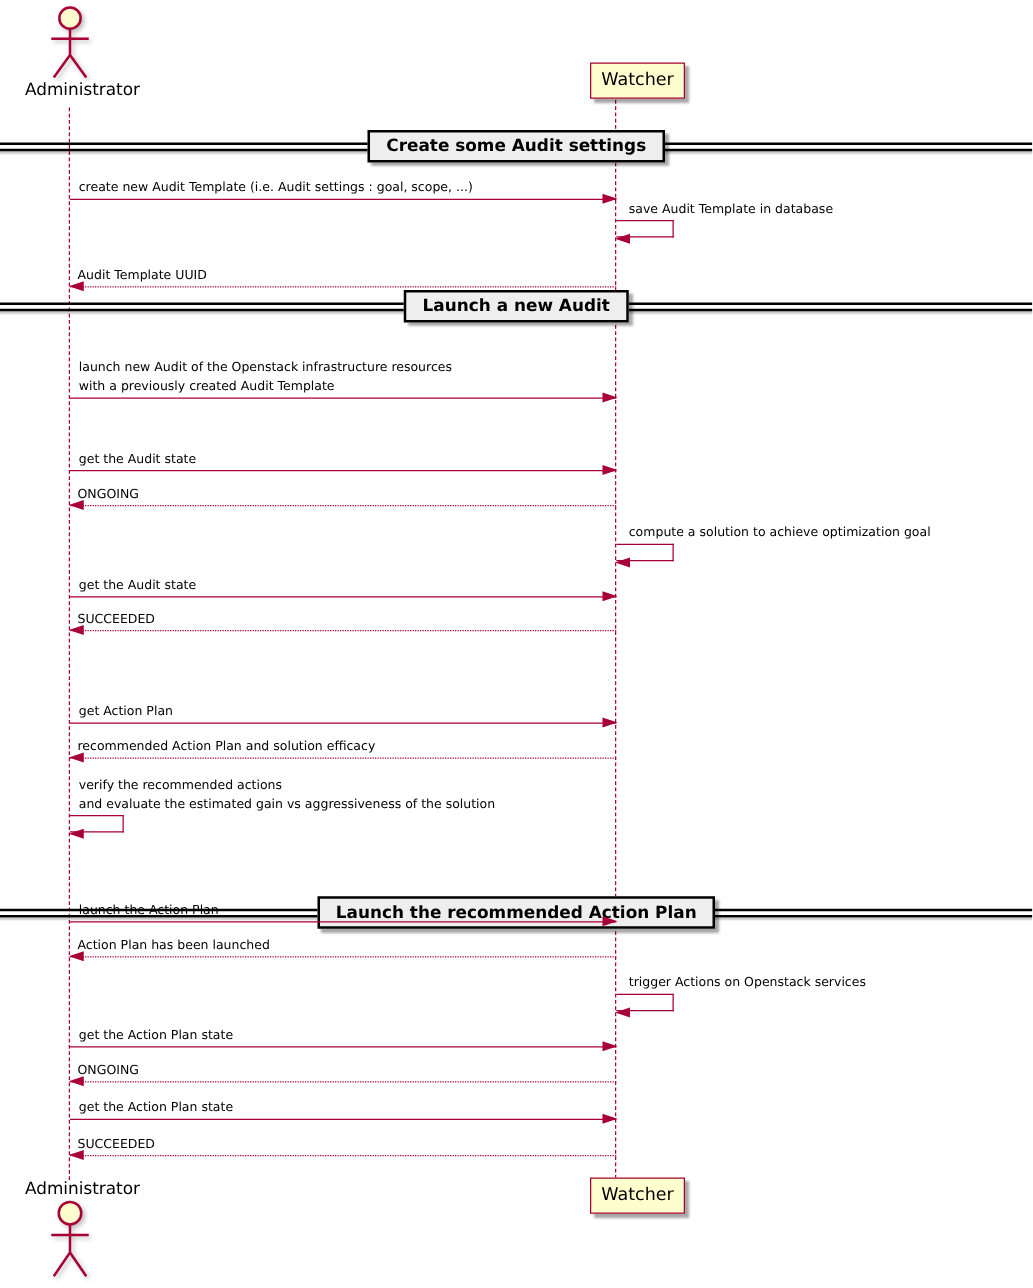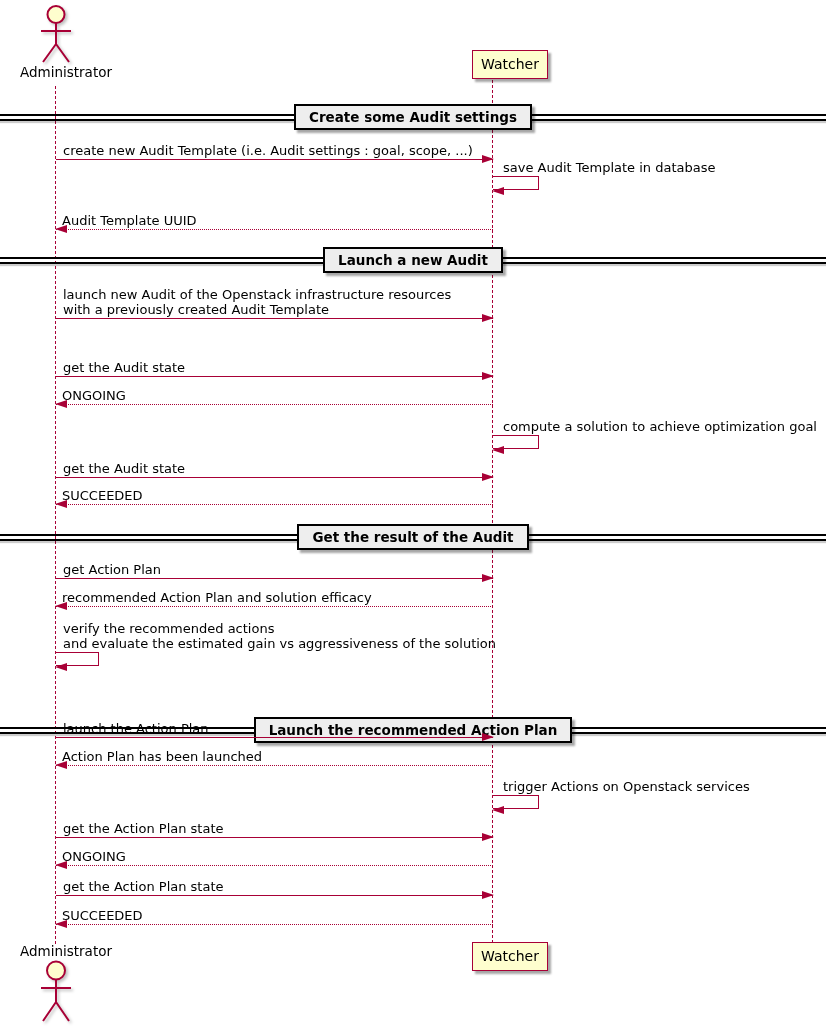--- a/index.html
+++ b/index.html
@@ -35,21 +35,21 @@
   }
   .dbox {
     position:relative; margin:0 auto; width:max-content;
     background:var(--divider-fill,#EEE); border:2px solid var(--divider-border,#000);
     padding:3px 13px; font-weight:bold; font-size:13.5px; line-height:16px;
     box-shadow:3px 3px 2px rgba(0,0,0,0.35);
   }
 
   
   .msg { position:absolute; }
-  .msg .lbl { font-size:13px; line-height:15px; white-space:pre; }
+  .msg .lbl { font-size:10px; line-height:15px; white-space:pre; }
   .msg.right  { left:56px; width:437px; }
   .msg.left   { left:56px; width:437px; }
   .msg.selfw  { left:493px; width:330px; }
   .msg.selfa  { left:56px;  width:437px; }
   .msg.right .lbl { margin-left:7px; }
   .msg.left  .lbl { margin-left:6px; }
   .msg.selfw .lbl { margin-left:10px; }
   .msg.selfa .lbl { margin-left:7px; }
 
   .arrow { position:relative; margin-top:1px; height:0; }
@@ -105,21 +105,21 @@
     <div class="loop" style="width:45px"></div>
   </div>
 
   <div class="msg left" style="top:213px">
     <div class="lbl">Audit Template UUID</div>
     <div class="arrow dotted">
         <i class="head hl"></i>
       </div>
   </div>
 
-  <div class="divider" style="top:247px">
+  <div class="divider" style="top:232px">
     <div class="dlines"></div>
     <div class="dbox">
       <span>Launch a new Audit</span>
     </div>
   </div>
 
   <div class="msg right" style="top:287px">
     <div class="lbl">launch new Audit of the Openstack infrastructure resources
 with a previously created Audit Template</div>
     <div class="arrow solid">
@@ -154,26 +154,20 @@
       </div>
   </div>
 
   <div class="msg left" style="top:488px">
     <div class="lbl">SUCCEEDED</div>
     <div class="arrow dotted">
         <i class="head hl"></i>
       </div>
   </div>
 
-  <div class="divider" style="top:524px">
-    <div class="dlines"></div>
-    <div class="dbox">
-      <span>Get the result of the Audit</span>
-    </div>
-  </div>
 
   <div class="msg right" style="top:562px">
     <div class="lbl">get Action Plan</div>
     <div class="arrow solid">
         <i class="head hr"></i>
       </div>
   </div>
 
   <div class="msg left" style="top:590px">
     <div class="lbl">recommended Action Plan and solution efficacy</div>

